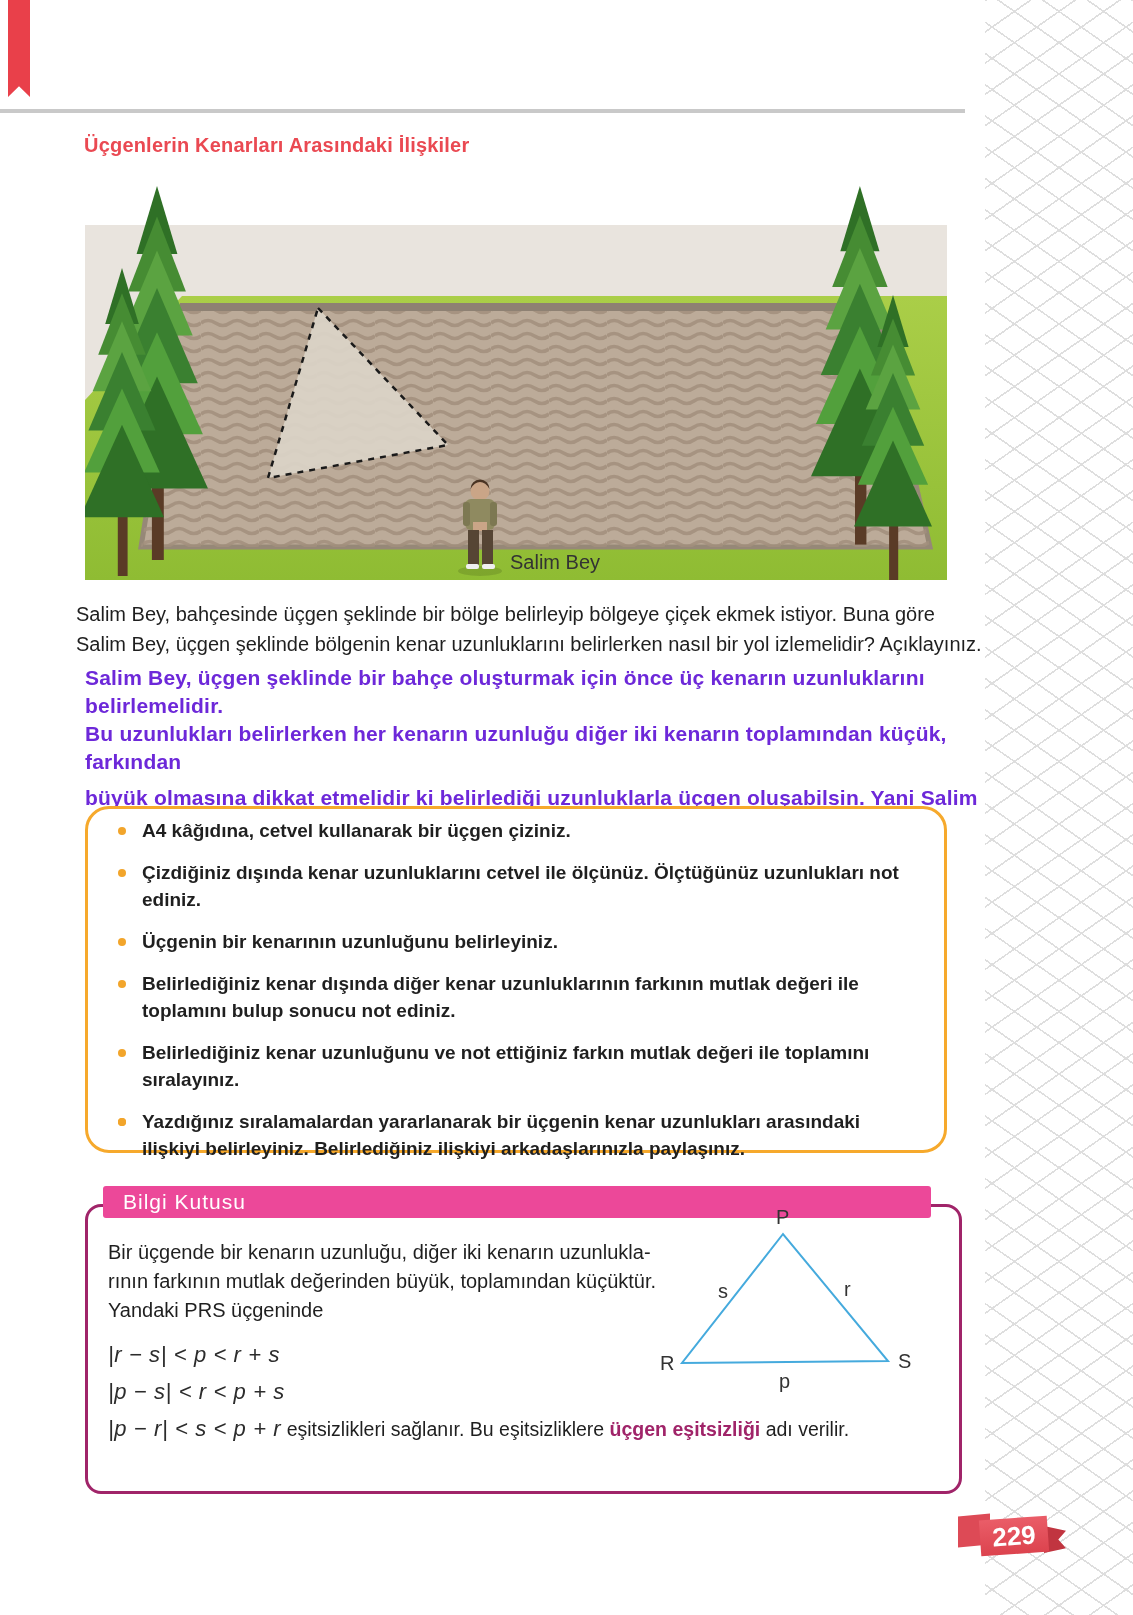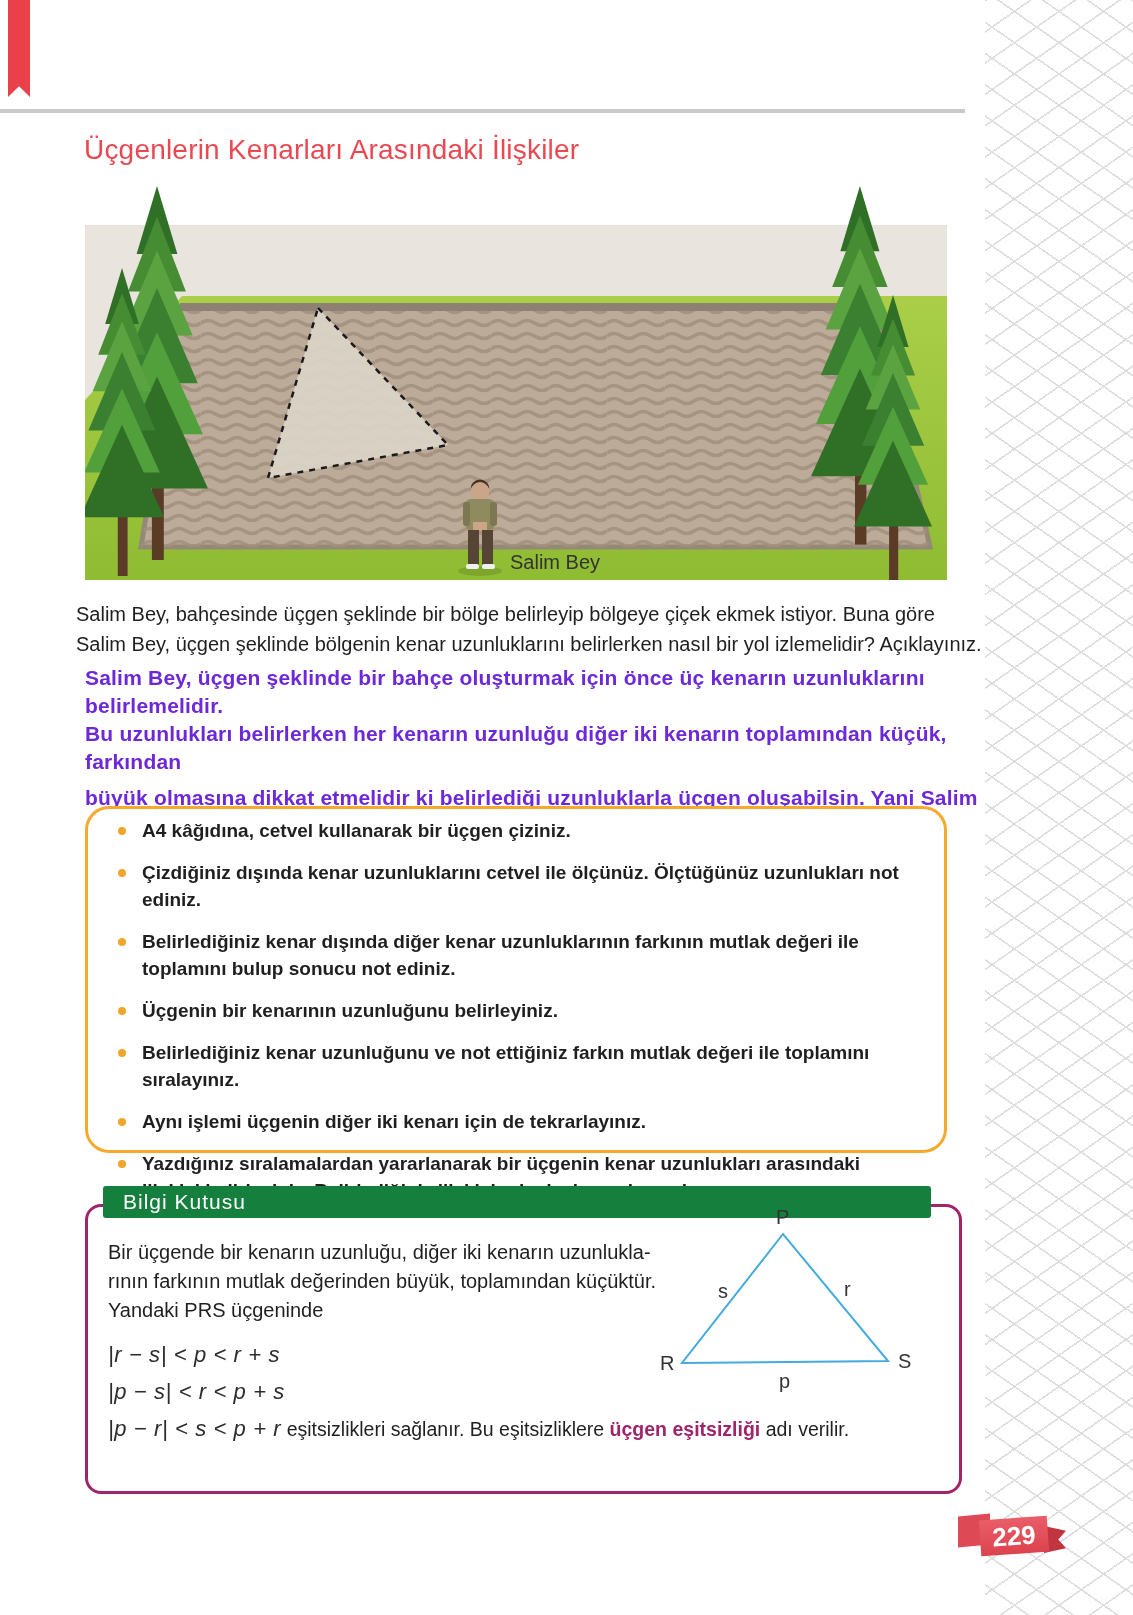--- a/index.html
+++ b/index.html
@@ -15,21 +15,21 @@
       repeating-linear-gradient(-35deg, transparent 0 24px, #dedede 24px 25.6px),
       #ffffff;
   }
   .top-rule{position:absolute;left:0;top:109px;width:965px;height:4px;background:#c9c9c9;z-index:1;}
   .top-ribbon{
     position:absolute;left:8px;top:0;width:22px;height:97px;background:#e9404a;z-index:3;
     clip-path:polygon(0 0,100% 0,100% 100%,50% 89%,0 100%);
   }
   .page-title{
     position:absolute;left:84px;top:134px;z-index:2;
-    font-size:28px;font-weight:normal;color:#ea4952;letter-spacing:.2px;white-space:nowrap;
+    font-size:20px;font-weight:bold;color:#ea4952;letter-spacing:.2px;white-space:nowrap;
   }
   .illustration{position:absolute;left:85px;top:186px;width:862px;height:394px;z-index:1;}
   .question{
     position:absolute;left:76px;top:599px;width:1000px;z-index:2;
     font-size:20px;line-height:30px;color:#1f1f1f;
   }
   .question div{white-space:nowrap;}
   .answer{
     position:absolute;left:85px;top:664px;width:1000px;height:142px;overflow:hidden;z-index:1;
     font-size:21px;font-weight:bold;color:#6d28d9;line-height:28px;letter-spacing:.2px;
@@ -47,21 +47,21 @@
   }
   .activity-box li .dot{
     position:absolute;left:4px;top:10px;width:8px;height:8px;border-radius:50%;background:#f2a52b;
   }
   .info-box{
     position:absolute;left:85px;top:1204px;width:877px;height:290px;z-index:2;
     background:#ffffff;border:3px solid #a02469;border-radius:16px;box-sizing:border-box;
   }
   .info-header{
     position:absolute;left:103px;top:1186px;width:828px;height:32px;z-index:3;
-    background:#15803d;border-radius:3px;color:#ffffff;font-size:21px;letter-spacing:1px;
+    background:#ec4899;border-radius:3px;color:#ffffff;font-size:21px;letter-spacing:1px;
     line-height:32px;padding-left:20px;box-sizing:border-box;
   }
   .info-body{position:absolute;left:108px;top:1238px;z-index:3;font-size:20px;color:#1f1f1f;}
   .info-line{line-height:29px;white-space:nowrap;}
   .info-lead{line-height:29px;white-space:nowrap;}
   .formula{font-size:22px;color:#2c2c2c;letter-spacing:.6px;white-space:nowrap;font-style:italic;}
   .f1{margin-top:17px;}
   .f2{margin-top:11px;}
   .conclusion{margin-top:11px;white-space:nowrap;font-size:19.5px;color:#1f1f1f;}
   .conclusion .formula{display:inline;}
@@ -152,24 +152,24 @@
   <div>belirlemelidir.</div>
   <div>Bu uzunlukları belirlerken her kenarın uzunluğu diğer iki kenarın toplamından küçük,</div>
   <div>farkından</div>
   <div class="clipped">büyük olmasına dikkat etmelidir ki belirlediği uzunluklarla üçgen oluşabilsin. Yani Salim</div>
 </div>
 
 <div class="activity-box">
   <ul>
     <li><span class="dot"></span><span>A4 kâğıdına, cetvel kullanarak bir üçgen çiziniz.</span></li>
     <li><span class="dot"></span><span>Çizdiğiniz dışında kenar uzunluklarını cetvel ile ölçünüz. Ölçtüğünüz uzunlukları not ediniz.</span></li>
+    <li><span class="dot"></span><span>Üçgenin bir kenarının uzunluğunu belirleyiniz.</span></li>
     <li><span class="dot"></span><span>Belirlediğiniz kenar dışında diğer kenar uzunluklarının farkının mutlak değeri ile toplamını bulup sonucu not ediniz.</span></li>
-    <li><span class="dot"></span><span>Üçgenin bir kenarının uzunluğunu belirleyiniz.</span></li>
     <li><span class="dot"></span><span>Belirlediğiniz kenar uzunluğunu ve not ettiğiniz farkın mutlak değeri ile toplamını sıralayınız.</span></li>
-    <li><span class="dot"></span><span>Aynı işlemi üçgenin diğer iki kenarı için de tekrarlayınız.</span></li>
+    <li><span class="dot"></span></li>
     <li><span class="dot"></span><span>Yazdığınız sıralamalardan yararlanarak bir üçgenin kenar uzunlukları arasındaki ilişkiyi belirleyiniz. Belirlediğiniz ilişkiyi arkadaşlarınızla paylaşınız.</span></li>
   </ul>
 </div>
 
 <div class="info-header">Bilgi Kutusu</div>
 <div class="info-box"></div>
 <div class="info-body">
   <div class="info-line">Bir üçgende bir kenarın uzunluğu, diğer iki kenarın uzunlukla-</div>
   <div class="info-line">rının farkının mutlak değerinden büyük, toplamından küçüktür.</div>
   <div class="info-lead">Yandaki PRS üçgeninde</div>

